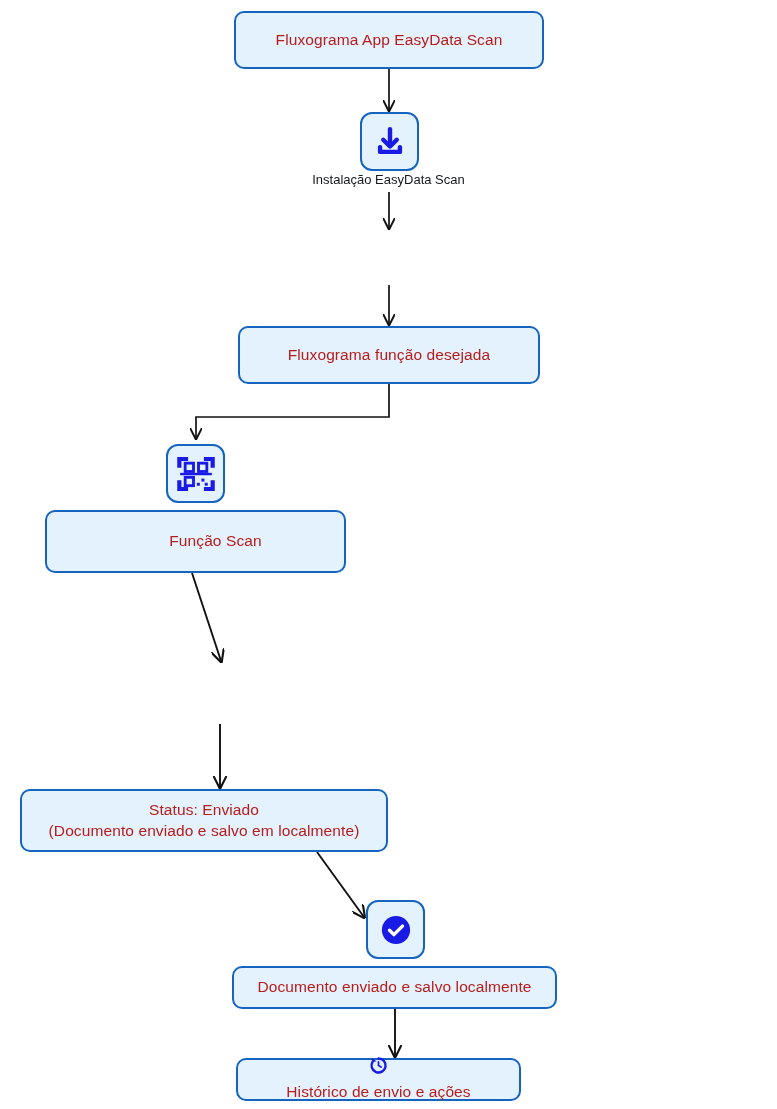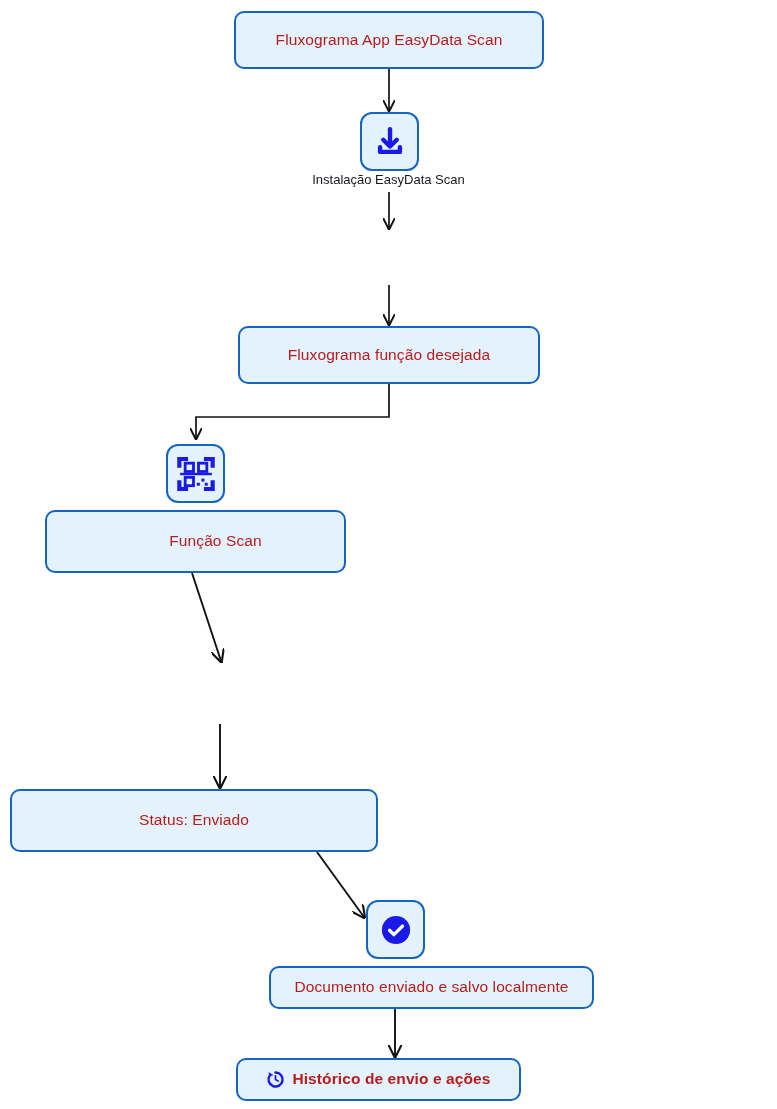--- a/index.html
+++ b/index.html
@@ -62,22 +62,21 @@
   .plain-label {
     position: absolute;
     font-size: 13px;
     color: #16191d;
     text-align: center;
     white-space: nowrap;
   }
 
   .node-with-icon {
     gap: 7px;
-    flex-direction: row;
-    font-weight: bold;
+    flex-direction: column;
   }
   .inline-icon {
     display: inline-flex;
     align-items: center;
     justify-content: center;
     width: 19px;
     height: 19px;
     flex: 0 0 auto;
   }
 </style>
@@ -152,34 +151,35 @@
         <rect x="5" y="22.6" width="38" height="2.9" fill="#1a1ae6"></rect>
       </svg>
     </span>
   </div>
 
   <div class="node two-line" style="left:45px; top:510px; width:301px; height:63px; flex-direction:column;padding-left:40px;">
     <span>Função Scan</span>
   </div>
 
 
-  <div class="node two-line" style="left:10px; top:789px; width:368px; height:63px; flex-direction:column;">
+  <div class="node two-line" style="left:20px; top:789px; width:368px; height:63px; flex-direction:column;">
     <span>Status: Enviado</span>
+    <span>(Documento enviado e salvo em localmente)</span>
   </div>
 
   <div class="icon-node" style="left:366px; top:900px; width:59px; height:59px;">
     <span class="inline-icon" style="width:36px;height:36px;">
       <svg viewBox="0 0 24 24" width="36" height="36" xmlns="http://www.w3.org/2000/svg">
         <circle cx="12" cy="12" r="9.4" fill="#1a1ae6"></circle>
         <path d="M7.7 12.2 L10.6 15.1 L16.3 9.4" stroke="#ffffff" stroke-width="2.3" fill="none" stroke-linecap="round" stroke-linejoin="round"></path>
       </svg>
     </span>
   </div>
 
-  <div class="node" style="left:232px; top:966px; width:325px; height:43px;margin-left:37px;">
+  <div class="node" style="left:232px; top:966px; width:325px; height:43px;">
     <span>Documento enviado e salvo localmente</span>
   </div>
 
   <div class="node node-with-icon" style="left:236px; top:1058px; width:285px; height:43px;">
     <span class="inline-icon">
       <svg viewBox="0 0 24 24" width="19" height="19" xmlns="http://www.w3.org/2000/svg">
         <path d="M12 3.1 A8.9 8.9 0 1 1 4.6 7.2" stroke="#1a1ae6" stroke-width="3.1" fill="none" stroke-linecap="round"></path>
         <path d="M3.2 2.4 L4.3 7.9 L9.6 6.6 Z" fill="#1a1ae6"></path>
         <path d="M12 7.4 L12 12.1 L15.3 13.9" stroke="#1a1ae6" stroke-width="2.2" fill="none" stroke-linecap="round" stroke-linejoin="round"></path>
       </svg>

